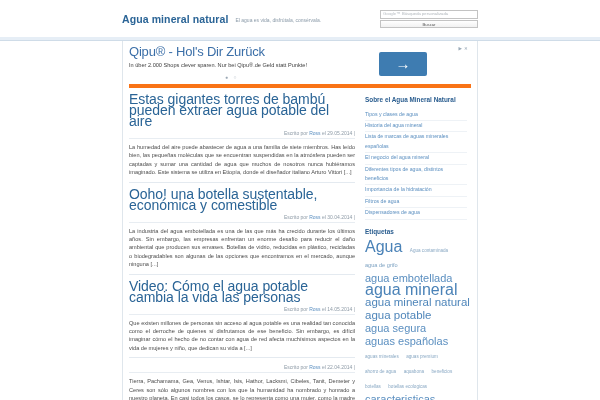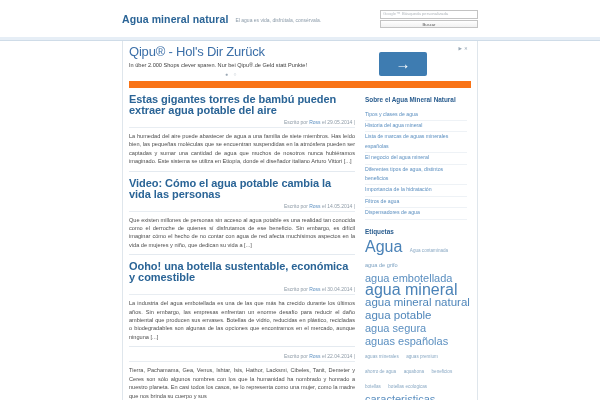--- a/index.html
+++ b/index.html
@@ -89,21 +89,21 @@
     border-left: 1px solid #dfe6ec;
     border-right: 1px solid #dfe6ec;
   }
   .gutter-l { position:absolute; left:0; top:0; width:122px; height:400px; background:#fff; }
   .gutter-r { position:absolute; right:0; top:0; width:122px; height:400px; background:#fff; }
   
   .ad {
     position: relative;
     margin: 3px 6px 0 6px;
     height: 44px;
-    border-bottom: 7px solid #f97316;
+    border-bottom: 4px solid #f97316;
   }
   .ad-title {
     font-size: 13px;
     color: #3b6fa8;
     font-weight: normal;
     letter-spacing: -0.2px;
     margin: 2px 0 0 0;
     white-space: nowrap;
   }
   .ad-desc {
@@ -139,22 +139,22 @@
     letter-spacing: 2px;
   }
   
   .cols { display: flex; padding: 0 6px; }
   .main { width: 234px; padding-right: 8px; }
   .side { width: 104px; padding-left: 2px; }
   
   .post { padding-top: 6px; }
   .post + .post { border-top: 1px solid #e4eaf0; margin-top: 5px; }
   .post-title {
-    font-size: 11px;
-    font-weight: bold;
+    font-size: 14px;
+    font-weight: normal;
     color: #2a6496;
     line-height: 11px;
     margin: 0 3px 3px 0;
     letter-spacing: -0.05px;
   }
   .post-meta {
     font-size: 5px;
     color: #8d9aa6;
     text-align: right;
     border-bottom: 1px solid #e8edf2;
@@ -236,29 +236,29 @@
 
       <div class="main">
 
         <div class="post">
           <div class="post-title">Estas gigantes torres de bambú pueden extraer agua potable del aire</div>
           <div class="post-meta"><span>Escrito por </span><span class="author">Ross</span><span> el 29.05.2014 |</span></div>
           <p class="post-body">La humedad del aire puede abastecer de agua a una familia de siete miembros. Has leído bien, las pequeñas moléculas que se encuentran suspendidas en la atmósfera pueden ser captadas y sumar una cantidad de agua que muchos de nosotros nunca hubiéramos imaginado. Este sistema se utiliza en Etiopía, donde el diseñador italiano Arturo Vittori [...]</p>
         </div>
 
         <div class="post">
+          <div class="post-title">Ooho! una botella sustentable, económica y comestible</div>
+          <div class="post-meta"><span>Escrito por </span><span class="author">Ross</span><span> el 30.04.2014 |</span></div>
+          <p class="post-body">La industria del agua embotellada es una de las que más ha crecido durante los últimos años. Sin embargo, las empresas enfrentan un enorme desafío para reducir el daño ambiental que producen sus envases. Botellas de vidrio, reducidas en plástico, recicladas o biodegradables son algunas de las opciones que encontramos en el mercado, aunque ninguna [...]</p>
+        </div>
+
+        <div class="post">
           <div class="post-title">Video: Cómo el agua potable cambia la vida las personas</div>
           <div class="post-meta"><span>Escrito por </span><span class="author">Ross</span><span> el 14.05.2014 |</span></div>
           <p class="post-body">Que existen millones de personas sin acceso al agua potable es una realidad tan conocida como el derroche de quienes sí disfrutamos de ese beneficio. Sin embargo, es difícil imaginar cómo el hecho de no contar con agua de red afecta muchísimos aspectos en la vida de mujeres y niño, que dedican su vida a [...]</p>
-        </div>
-
-        <div class="post">
-          <div class="post-title">Ooho! una botella sustentable, económica y comestible</div>
-          <div class="post-meta"><span>Escrito por </span><span class="author">Ross</span><span> el 30.04.2014 |</span></div>
-          <p class="post-body">La industria del agua embotellada es una de las que más ha crecido durante los últimos años. Sin embargo, las empresas enfrentan un enorme desafío para reducir el daño ambiental que producen sus envases. Botellas de vidrio, reducidas en plástico, recicladas o biodegradables son algunas de las opciones que encontramos en el mercado, aunque ninguna [...]</p>
         </div>
 
         <div class="post">
           <div class="post-meta"><span>Escrito por </span><span class="author">Ross</span><span> el 22.04.2014 |</span></div>
           <p class="post-body">Tierra, Pachamama, Gea, Venus, Ishtar, Isis, Hathor, Lacksmi, Cibeles, Tanit, Demeter y Ceres son sólo algunos nombres con los que la humanidad ha nombrado y honrado a nuestro planeta. En casi todos los casos, se lo representa como una mujer, como la madre que nos brinda su cuerpo y sus</p>
         </div>
 
       </div>
 
       <div class="side">

